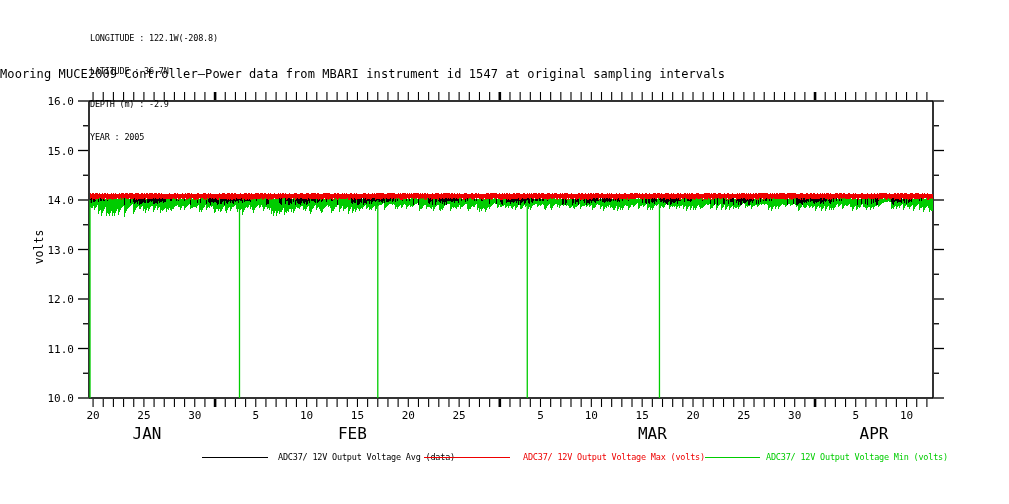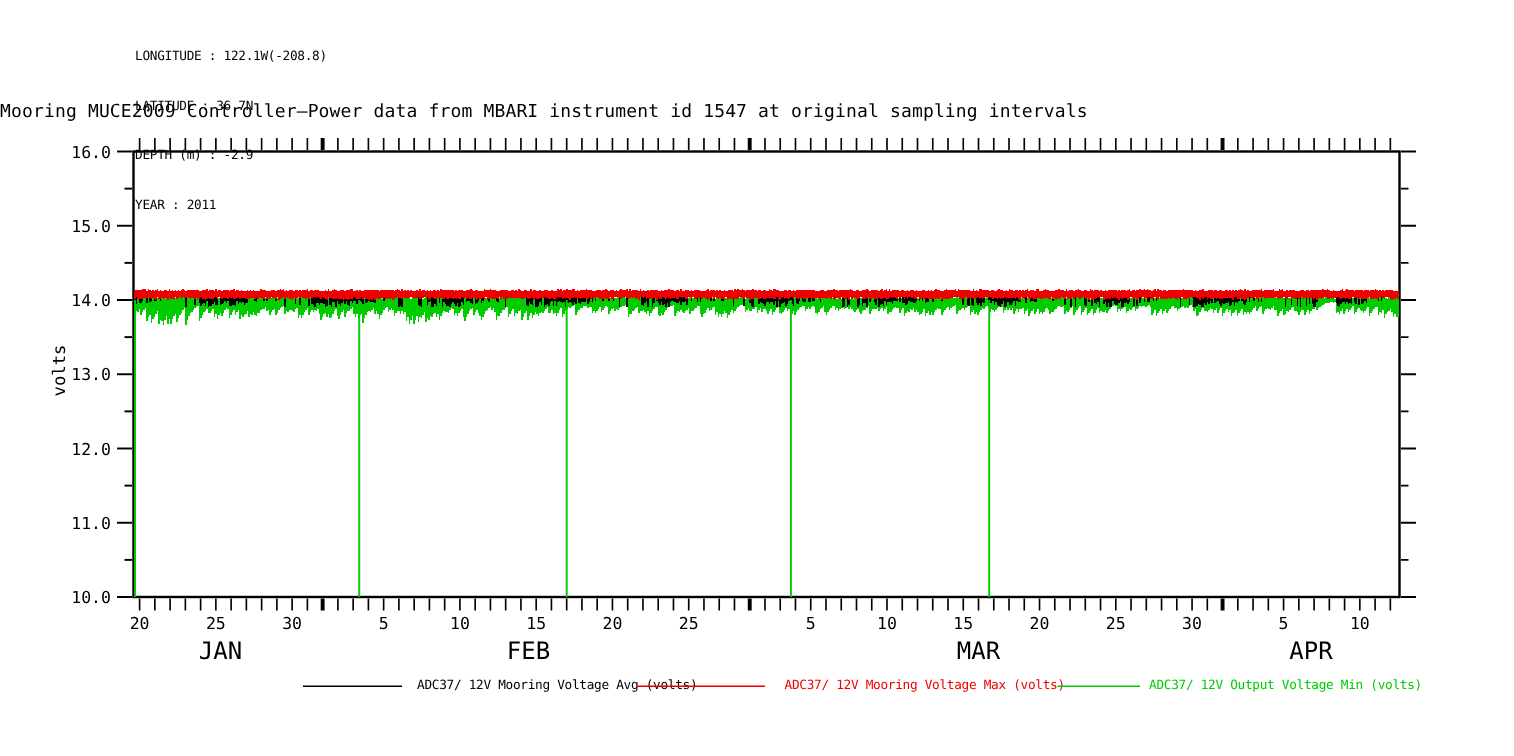--- a/index.html
+++ b/index.html
@@ -14,21 +14,21 @@
   .legend-label{position:absolute;top:452px;font-size:8.5px;letter-spacing:-0.2px;white-space:pre;}
   .legend-line{position:absolute;top:457px;border-top:1.5px solid #000;height:0;}
 </style>
 </head>
 <body>
 
 <div class="meta">
   <div>LONGITUDE : 122.1W(-208.8)</div>
   <div>LATITUDE : 36.7N</div>
   <div>DEPTH (m) : -2.9</div>
-  <div>YEAR : 2011</div>
+  <div>YEAR : 2005</div>
 </div>
 
 <div class="title">Mooring MUCE2009 Controller—Power data from MBARI instrument id 1547 at original sampling intervals</div>
 
 <div class="ylabel">volts</div>
 
 <svg id="plot-svg" width="1009" height="504">
     <g>
       <rect x="89" y="101" width="844" height="297" fill="none" stroke="#000" stroke-width="1.6"></rect>
     </g>
@@ -270,18 +270,18 @@
       <line x1="90.0168674698795" y1="200" x2="90.0168674698795" y2="398" stroke="#00cc00" stroke-width="1.3"></line>
       <line x1="239.49638554216864" y1="200" x2="239.49638554216864" y2="398" stroke="#00cc00" stroke-width="1.3"></line>
       <line x1="377.7903614457831" y1="200" x2="377.7903614457831" y2="398" stroke="#00cc00" stroke-width="1.3"></line>
       <line x1="527.2698795180723" y1="200" x2="527.2698795180723" y2="398" stroke="#00cc00" stroke-width="1.3"></line>
       <line x1="659.4626506024097" y1="200" x2="659.4626506024097" y2="398" stroke="#00cc00" stroke-width="1.3"></line>
     </g>
   </svg>
 
 <div>
   <div class="legend-line" style="left:202px;width:66px;border-top-color:#000000;"></div>
-  <div class="legend-label" style="left:278px;color:#000000;">ADC37/ 12V Mooring Voltage Avg (volts)</div>
+  <div class="legend-label" style="left:278px;color:#000000;">ADC37/ 12V Output Voltage Avg (data)</div>
   <div class="legend-line" style="left:424px;width:86px;border-top-color:#ee0000;"></div>
-  <div class="legend-label" style="left:523px;color:#ee0000;">ADC37/ 12V Mooring Voltage Max (volts)</div>
+  <div class="legend-label" style="left:523px;color:#ee0000;">ADC37/ 12V Output Voltage Max (volts)</div>
   <div class="legend-line" style="left:705px;width:55px;border-top-color:#00cc00;"></div>
   <div class="legend-label" style="left:766px;color:#00cc00;">ADC37/ 12V Output Voltage Min (volts)</div>
 </div>
 
 </body></html>

